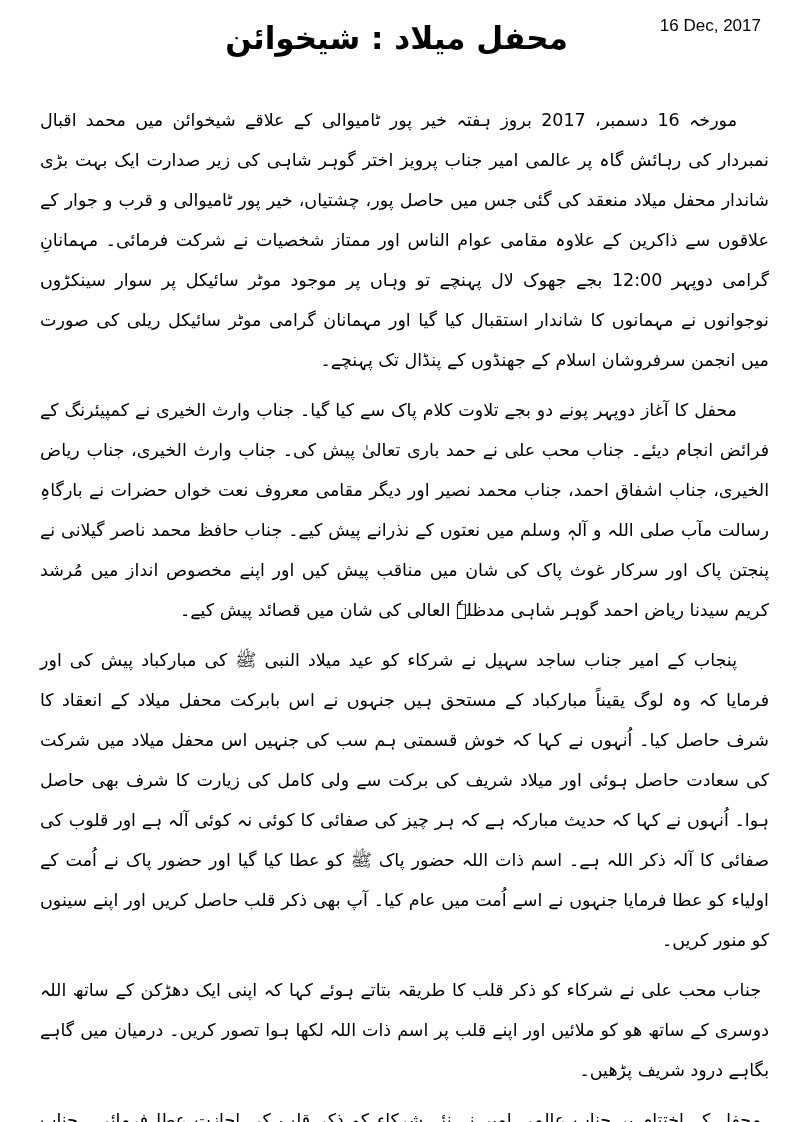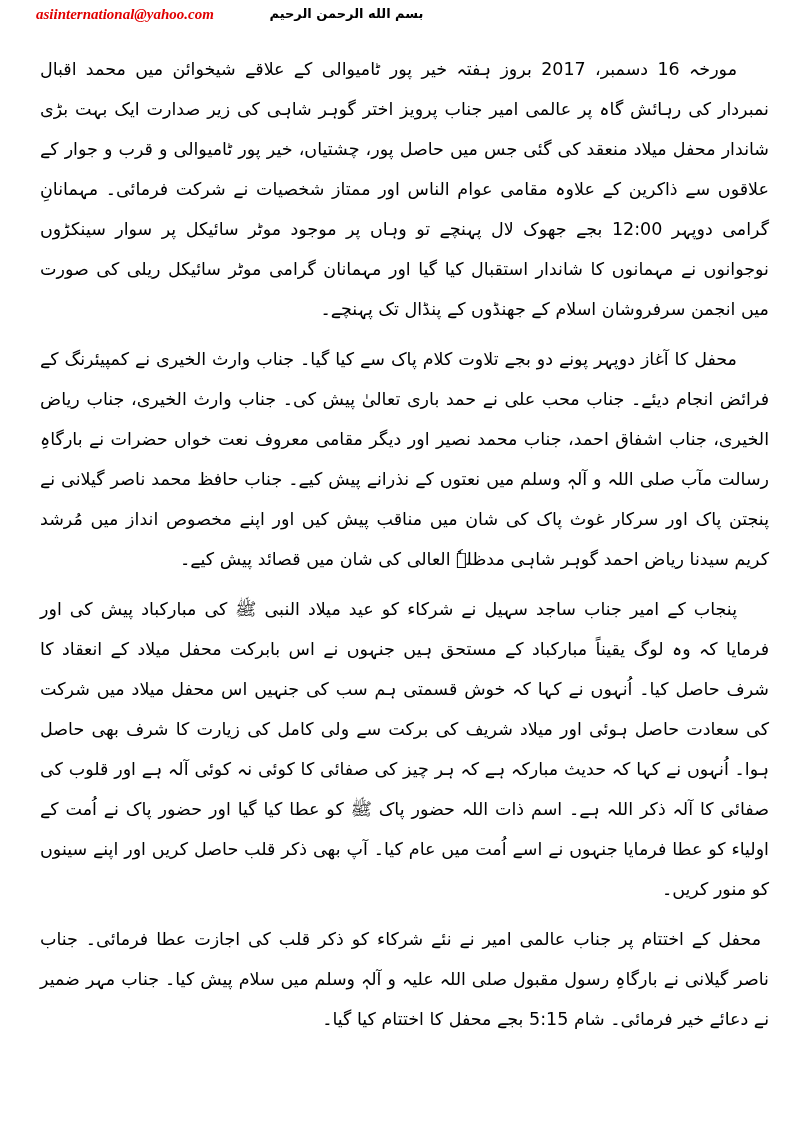--- a/index.html
+++ b/index.html
@@ -70,28 +70,28 @@
     margin:0 0 10px 16px;
   }
   .para.indent{text-indent:32px;}
   .para.small-indent{text-indent:8px;}
 </style>
 </head>
 <body>
 
 <div class="page">
 
-  <div class="hdr-row">
-    <span class="hdr-email" style="color: rgb(224, 0, 0);">asiinternational@yahoo.com</span>
-    <span class="bismillah">بسم الله الرحمن الرحيم</span>
-    <span class="hdr-spacer"></span>
+
+  <div class="title-row">
+    <div class="doc-title">محفل میلاد :  شیخوائن</div>
+    <div class="doc-date">16 Dec, 2017</div>
   </div>
-
 
   <div class="body-text">
     <p class="para indent">مورخہ 16 دسمبر، 2017 بروز ہفتہ خیر پور ٹامیوالی کے علاقے شیخوائن میں محمد اقبال نمبردار کی رہائش گاہ پر  عالمی امیر جناب پرویز اختر گوہر شاہی کی زیر صدارت ایک بہت بڑی شاندار محفل میلاد منعقد کی گئی جس میں حاصل پور، چشتیاں، خیر پور ٹامیوالی و قرب و جوار کے علاقوں سے ذاکرین کے علاوہ مقامی عوام الناس اور ممتاز شخصیات نے شرکت فرمائی۔ مہمانانِ گرامی دوپہر 12:00 بجے جھوک لال پہنچے تو وہاں پر موجود موٹر سائیکل پر سوار سینکڑوں نوجوانوں نے مہمانوں کا شاندار استقبال کیا گیا اور مہمانان گرامی موٹر سائیکل ریلی کی صورت میں انجمن سرفروشان اسلام کے جھنڈوں کے پنڈال تک پہنچے۔</p>
     <p class="para indent">محفل کا آغاز دوپہر پونے دو بجے تلاوت کلام پاک سے کیا گیا۔    جناب وارث الخیری نے کمپیئرنگ کے فرائض انجام دیئے۔ جناب محب علی نے حمد باری تعالیٰ پیش کی۔ جناب وارث الخیری، جناب ریاض الخیری، جناب اشفاق احمد، جناب محمد نصیر اور دیگر مقامی معروف نعت خواں حضرات نے  بارگاہِ رسالت مآب صلی اللہ و آلہٖ وسلم میں نعتوں کے نذرانے پیش کیے۔ جناب حافظ محمد  ناصر گیلانی نے پنجتن پاک اور سرکار غوث پاک کی شان میں مناقب پیش کیں اور اپنے مخصوص انداز میں مُرشد کریم سیدنا ریاض احمد گوہر شاہی مدظلہٗ العالی کی شان میں قصائد پیش کیے۔</p>
     <p class="para indent">پنجاب کے امیر جناب ساجد سہیل نے شرکاء کو عید میلاد النبی ﷺ کی مبارکباد پیش کی اور فرمایا کہ وہ لوگ یقیناً مبارکباد کے مستحق ہیں جنہوں نے اس بابرکت محفل میلاد کے انعقاد کا شرف حاصل کیا۔ اُنہوں نے کہا کہ خوش قسمتی ہم سب کی جنہیں اس محفل میلاد میں شرکت کی سعادت حاصل ہوئی اور میلاد شریف کی برکت سے ولی کامل کی زیارت کا شرف بھی حاصل ہوا۔ اُنہوں نے کہا کہ حدیث مبارکہ ہے کہ ہر چیز کی صفائی کا کوئی نہ کوئی آلہ ہے اور قلوب کی صفائی کا آلہ ذکر اللہ ہے۔  اسم ذات اللہ حضور پاک ﷺ کو عطا کیا گیا اور حضور پاک نے اُمت کے اولیاء کو عطا فرمایا جنہوں نے اسے اُمت میں عام کیا۔ آپ بھی ذکر قلب حاصل کریں اور اپنے سینوں کو منور کریں۔</p>
+    <p class="para small-indent">جناب محب علی نے شرکاء کو ذکر قلب کا طریقہ بتاتے ہوئے کہا کہ اپنی ایک دھڑکن کے ساتھ اللہ دوسری کے ساتھ ھو کو ملائیں اور اپنے قلب پر اسم ذات  اللہ  لکھا ہوا تصور کریں۔ درمیان میں گاہے بگاہے درود شریف پڑھیں۔</p>
     <p class="para small-indent">محفل کے اختتام پر جناب عالمی امیر نے نئے شرکاء کو ذکر قلب کی اجازت عطا فرمائی۔ جناب ناصر گیلانی نے بارگاہِ رسول مقبول صلی اللہ علیہ و آلہٖ وسلم میں سلام پیش کیا۔ جناب مہر ضمیر نے دعائے خیر فرمائی۔ شام 5:15 بجے محفل کا اختتام کیا گیا۔</p>
 
   </div>
 
 </div>
 
 </body></html>

